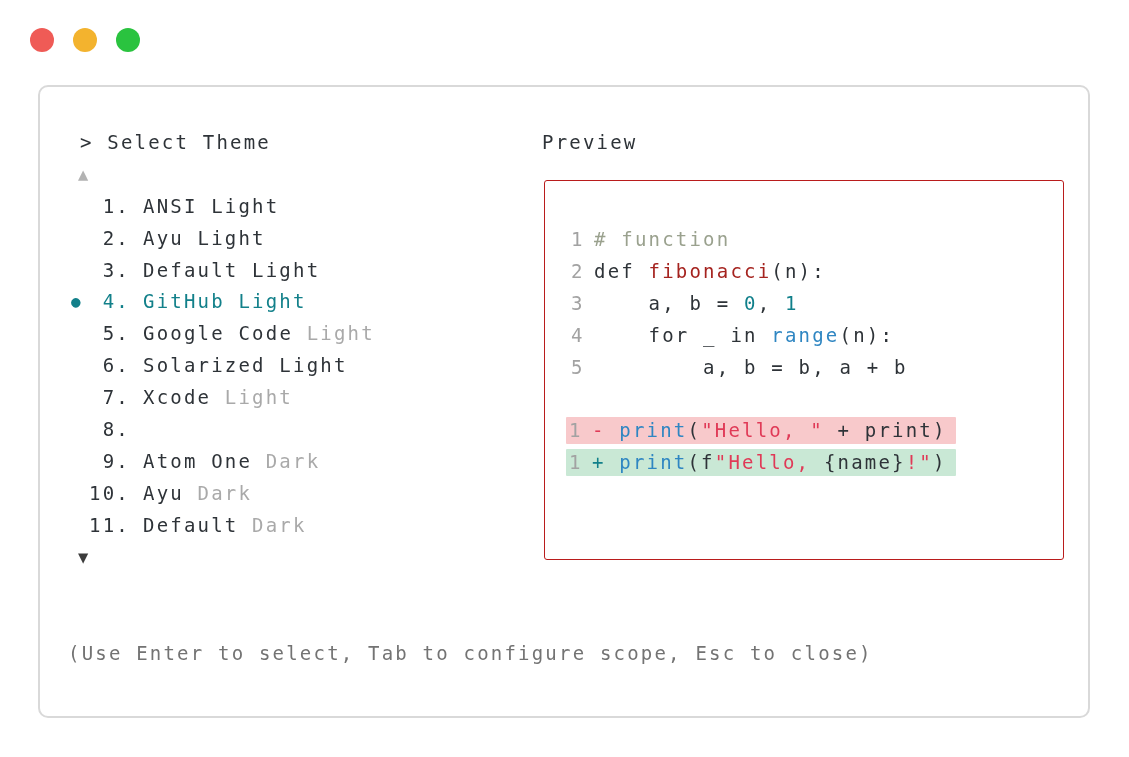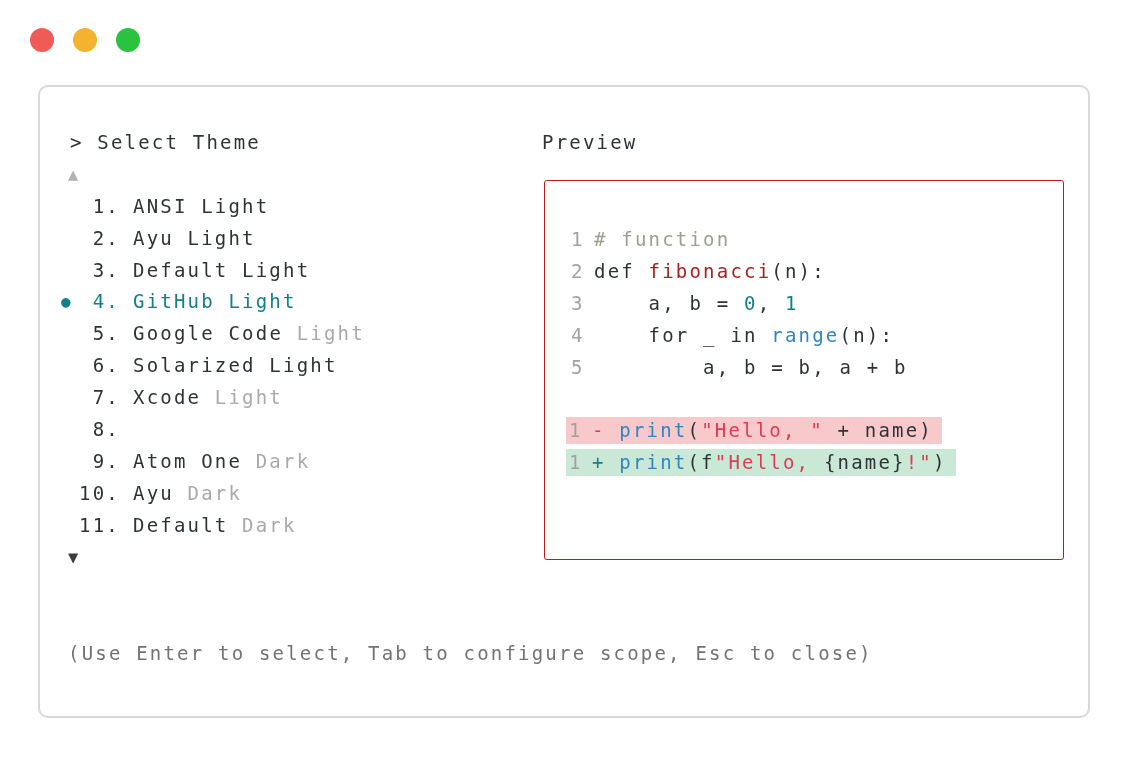--- a/index.html
+++ b/index.html
@@ -10,21 +10,21 @@
   *{box-sizing:border-box;}
   html,body{margin:0;padding:0;}
   body{width:1129px;height:757px;background:#ffffff;overflow:hidden;position:relative;}
   .mono{font-family:"DejaVu Sans Mono","Liberation Mono",monospace;font-size:19px;letter-spacing:2.2px;color:var(--text);}
   
   .lights{position:absolute;left:30px;top:28px;display:flex;gap:19px;}
   .light{width:24px;height:24px;border-radius:50%;display:inline-block;}
   
   .window{position:absolute;left:38px;top:85px;width:1052px;height:633px;border:2px solid var(--border);border-radius:10px;background:#fff;}
   .row{line-height:31.9px;height:31.9px;white-space:pre;}
-  .left-col{position:absolute;left:4px;top:40px;width:500px;}
+  .left-col{position:absolute;left:14px;top:40px;width:500px;}
   .title-row{padding-left:26px;color:var(--text);}
   .arrow-row{padding-left:24px;font-size:17px;}
   .arrow-row.up{color:#b3b3b3;}
   .arrow-row.down{color:#3c3c3c;}
   .item{display:flex;}
   .bullet{display:inline-block;width:26px;padding-left:17px;color:var(--teal);font-size:16px;}
   .inum{display:inline-block;width:50px;text-align:right;}
   .iname{display:inline-block;padding-left:13px;white-space:pre;}
   .ivar{margin-left:13.6px;}
   .item .dimmed{color:var(--dim);}
@@ -144,18 +144,18 @@
 
   <div class="row code-row"><span class="band" style="padding: 0px; background: transparent;"><span class="lnum">3</span><span class="toks"><span class="tk-text">    a, b = </span><span class="tk-num">0</span><span class="tk-text">, </span><span class="tk-num">1</span></span></span></div>
 
   <div class="row code-row"><span class="band" style="padding: 0px; background: transparent;"><span class="lnum">4</span><span class="toks"><span class="tk-text">    for _ in </span><span class="tk-builtin">range</span><span class="tk-text">(n):</span></span></span></div>
 
   <div class="row code-row"><span class="band" style="padding: 0px; background: transparent; margin-top: 36px;"><span class="lnum">5</span><span class="toks"><span class="tk-text">        a, b = b, a + b</span></span></span></div>
 
 
   <div class="row code-row"><span class="band" style="padding: 0px; background: transparent;"><span class="lnum"></span><span class="toks"></span></span></div>
 
-  <div class="row code-row diff diff-del"><span class="band"><span class="lnum">1</span><span class="toks"><span class="tk-sign-del">- </span><span class="tk-builtin">print</span><span class="tk-text">(</span><span class="tk-string">"Hello, "</span><span class="tk-text"> + name)</span></span></span></div>
+  <div class="row code-row diff diff-del"><span class="band"><span class="lnum">1</span><span class="toks"><span class="tk-sign-del">- </span><span class="tk-builtin">print</span><span class="tk-text">(</span><span class="tk-string">"Hello, "</span><span class="tk-text"> + print)</span></span></span></div>
 
   <div class="row code-row diff diff-add"><span class="band"><span class="lnum">1</span><span class="toks"><span class="tk-sign-add">+ </span><span class="tk-builtin">print</span><span class="tk-text">(f</span><span class="tk-string">"Hello, </span><span class="tk-text">{name}</span><span class="tk-string">!"</span><span class="tk-text">)</span></span></span></div>
 </div>
   </div>
 </div>
 
 </body></html>

